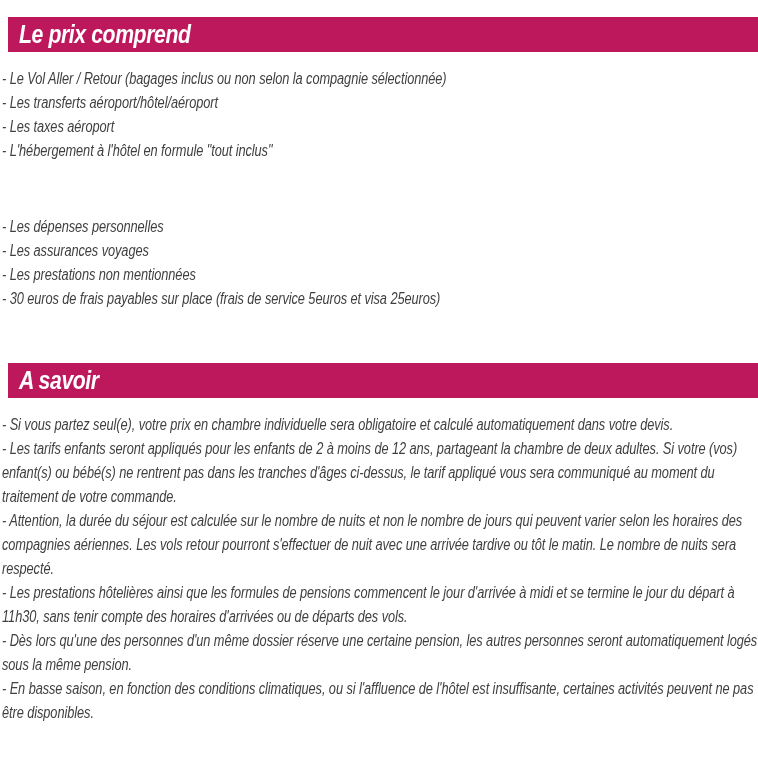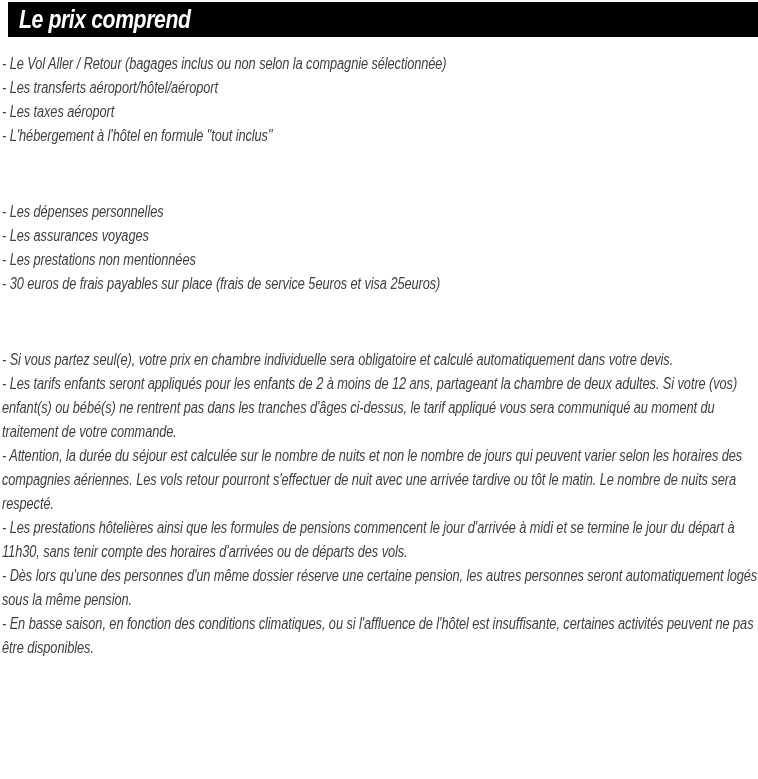--- a/index.html
+++ b/index.html
@@ -9,25 +9,26 @@
     min-height: 779px;
     background: #ffffff;
     font-family: "Liberation Sans", sans-serif;
     padding-top: 2px;
   }
   .section { margin-bottom: 52px; }
   .section:last-child { margin-bottom: 0; }
   .section-header {
     height: 35px;
     margin-left: 8px;
-    background: #000000;
+    background: #be185d;
     display: flex;
     align-items: center;
     padding-left: 11px;
     overflow: hidden;
+    margin-top: 15px;
   }
   .section-title {
     display: inline-block;
     color: #ffffff;
     font-size: 25px;
     font-weight: bold;
     font-style: italic;
     white-space: nowrap;
     transform: scaleX(0.85);
     transform-origin: 0 50%;
@@ -66,20 +67,23 @@
 <div class="section">
   <div class="section-body">
       <p>- Les dépenses personnelles</p>
       <p>- Les assurances voyages</p>
       <p>- Les prestations non mentionnées</p>
       <p>- 30 euros de frais payables sur place (frais de service 5euros et visa 25euros)</p>
     </div>
 </div>
 
 <div class="section">
+  <div class="section-header">
+    <span class="section-title">A savoir</span>
+  </div>
   <div class="section-body">
       <p>- Si vous partez seul(e), votre prix en chambre individuelle sera obligatoire et calculé automatiquement dans votre devis.</p>
       <p>- Les tarifs enfants seront appliqués pour les enfants de 2 à moins de 12 ans, partageant la chambre de deux adultes. Si votre (vos) enfant(s) ou bébé(s) ne rentrent pas dans les tranches d'âges ci-dessus, le tarif appliqué vous sera communiqué au moment du traitement de votre commande.</p>
       <p>- Attention, la durée du séjour est calculée sur le nombre de nuits et non le nombre de jours qui peuvent varier selon les horaires des compagnies aériennes. Les vols retour pourront s'effectuer de nuit avec une arrivée tardive ou tôt le matin. Le nombre de nuits sera respecté.</p>
       <p>- Les prestations hôtelières ainsi que les formules de pensions commencent le jour d'arrivée à midi et se termine le jour du départ à 11h30, sans tenir compte des horaires d'arrivées ou de départs des vols.</p>
       <p>- Dès lors qu'une des personnes d'un même dossier réserve une certaine pension, les autres personnes seront automatiquement logés sous la même pension.</p>
       <p>- En basse saison, en fonction des conditions climatiques, ou si l'affluence de l'hôtel est insuffisante, certaines activités peuvent ne pas être disponibles.</p>
     </div>
 </div>
 

